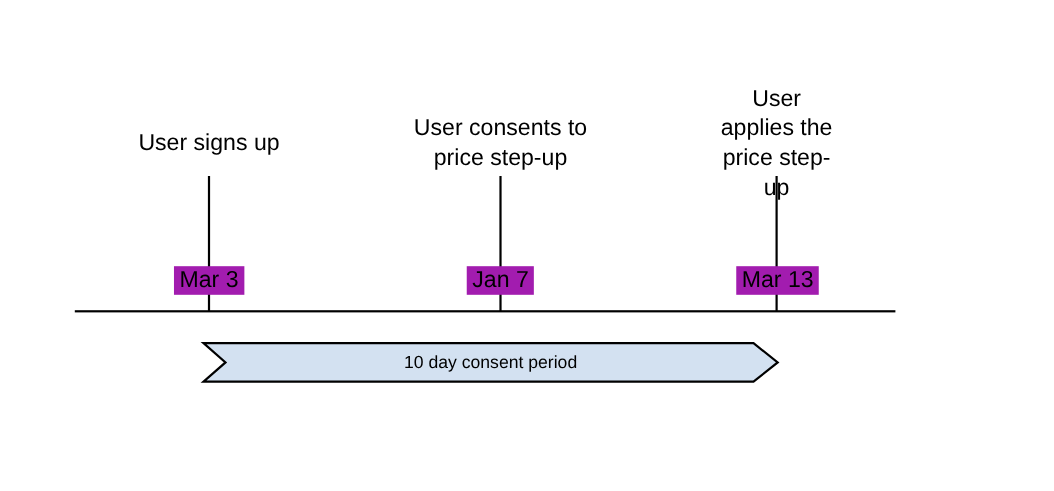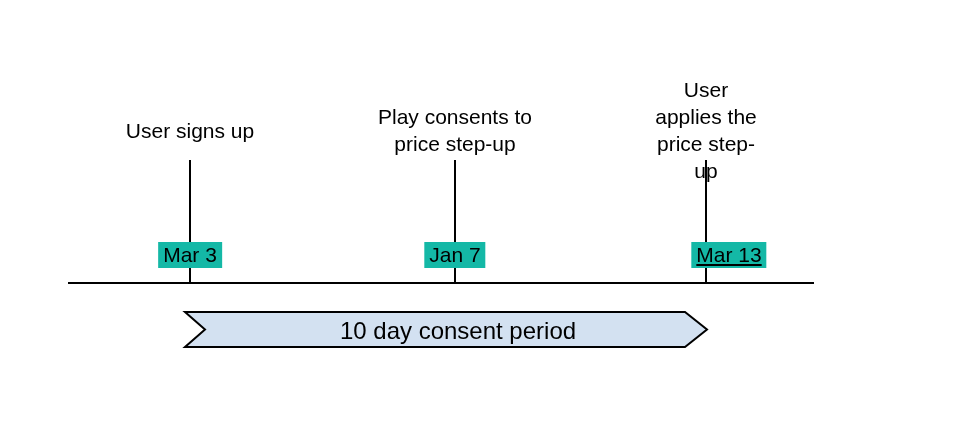--- a/index.html
+++ b/index.html
@@ -46,51 +46,51 @@
   .event-label.e0 { left: 190px; }
   .event-label.e1 { left: 455px; }
   .event-label.e2 { left: 706px; }
   .date-badge {
     position: absolute;
     top: 255px;
     transform: translate(-50%, -50%);
     font-size: 21px;
     line-height: 24px;
     padding: 1px 5px;
-    background: #14b8a6;
+    background: #a21caf;
     white-space: nowrap;
   }
   .date-badge.d0 { left: 190px; }
   .date-badge.d1 { left: 455px; }
-  .date-badge.d2 { left: 729px; text-decoration: underline; }
+  .date-badge.d2 { left: 707px; }
   .band-svg {
     position: absolute;
     left: 180px;
     top: 300px;
     width: 540px;
     height: 55px;
   }
   .band-label {
     position: absolute;
-    left: 458px;
+    left: 446px;
     top: 330px;
     transform: translate(-50%, -50%);
-    font-size: 24px;
+    font-size: 16px;
     line-height: 27px;
     white-space: nowrap;
     text-align: center;
   }
 </style>
 </head>
 <body>
 
 <div class="canvas">
 
   <div class="event-label e0">User signs up</div>
-  <div class="event-label e1">Play consents to
+  <div class="event-label e1">User consents to
 price step-up</div>
   <div class="event-label e2">User applies the
 price step-up</div>
 
   <div class="tick t0"></div>
   <div class="tick t1"></div>
   <div class="tick t2"></div>
 
   <div class="axis"></div>
 

